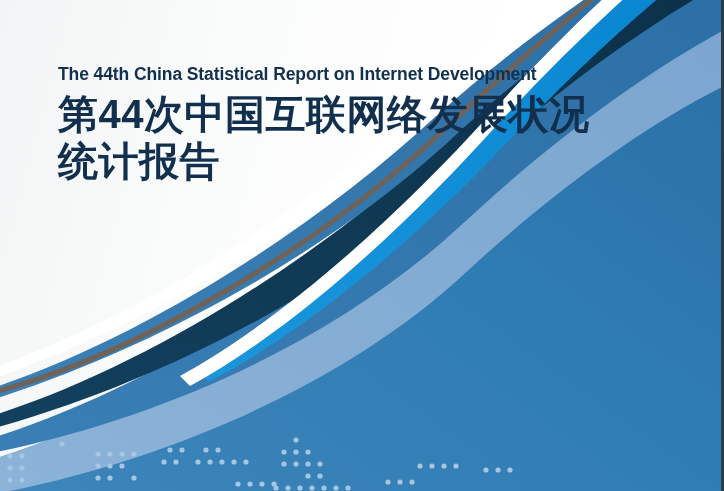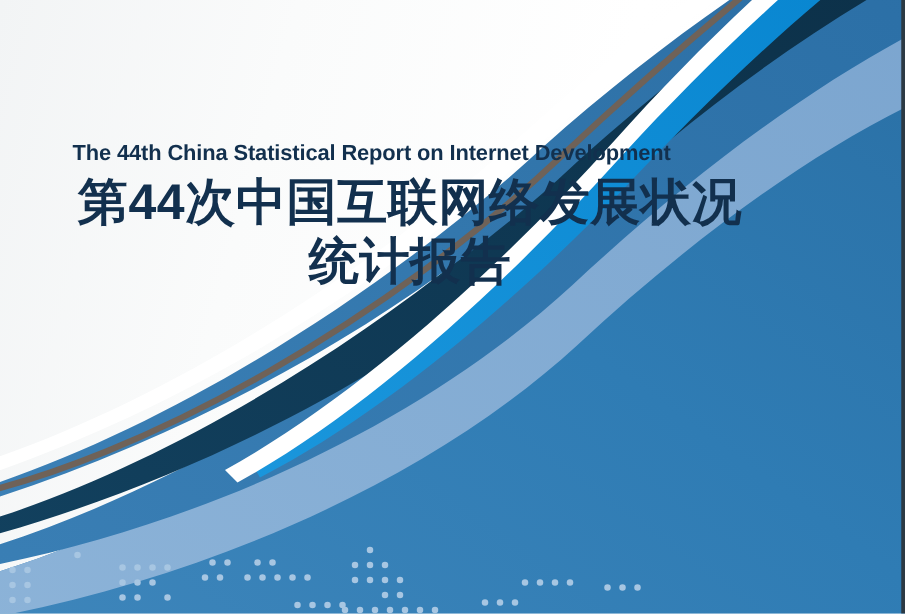--- a/index.html
+++ b/index.html
@@ -21,21 +21,20 @@
     width: 724px;
     height: 491px;
     display: block;
   }
   #title-block {
     position: absolute;
     left: 58px;
     top: 64px;
     width: 560px;
     z-index: 5;
-    margin-top: 48px;
   }
   .subtitle-en {
     font-size: 17.5px;
     font-weight: 700;
     letter-spacing: -0.1px;
     line-height: 1.2;
     white-space: nowrap;
   }
   .title-cn {
     margin-top: 6px;
@@ -178,17 +177,17 @@
           <circle cx="456" cy="466" r="2.6"></circle>
         <circle cx="486" cy="470" r="2.6"></circle>
           <circle cx="498" cy="470" r="2.6"></circle>
         <circle cx="510" cy="470" r="2.6"></circle>
       </g>
     </g>
   </svg>
 
   <div id="title-block">
     <div class="subtitle-en" style="color: rgb(18, 48, 78);">The 44th China Statistical Report on Internet Development</div>
-    <div class="title-cn" style="color: rgb(18, 48, 78); text-align: center;">第44次中国互联网络发展状况统计报告</div>
+    <div class="title-cn" style="color: rgb(18, 48, 78);">第44次中国互联网络发展状况统计报告</div>
   </div>
 
   <div class="edge-right" style="background: rgb(44, 58, 68);"></div>
 </div>
 
 </body></html>

